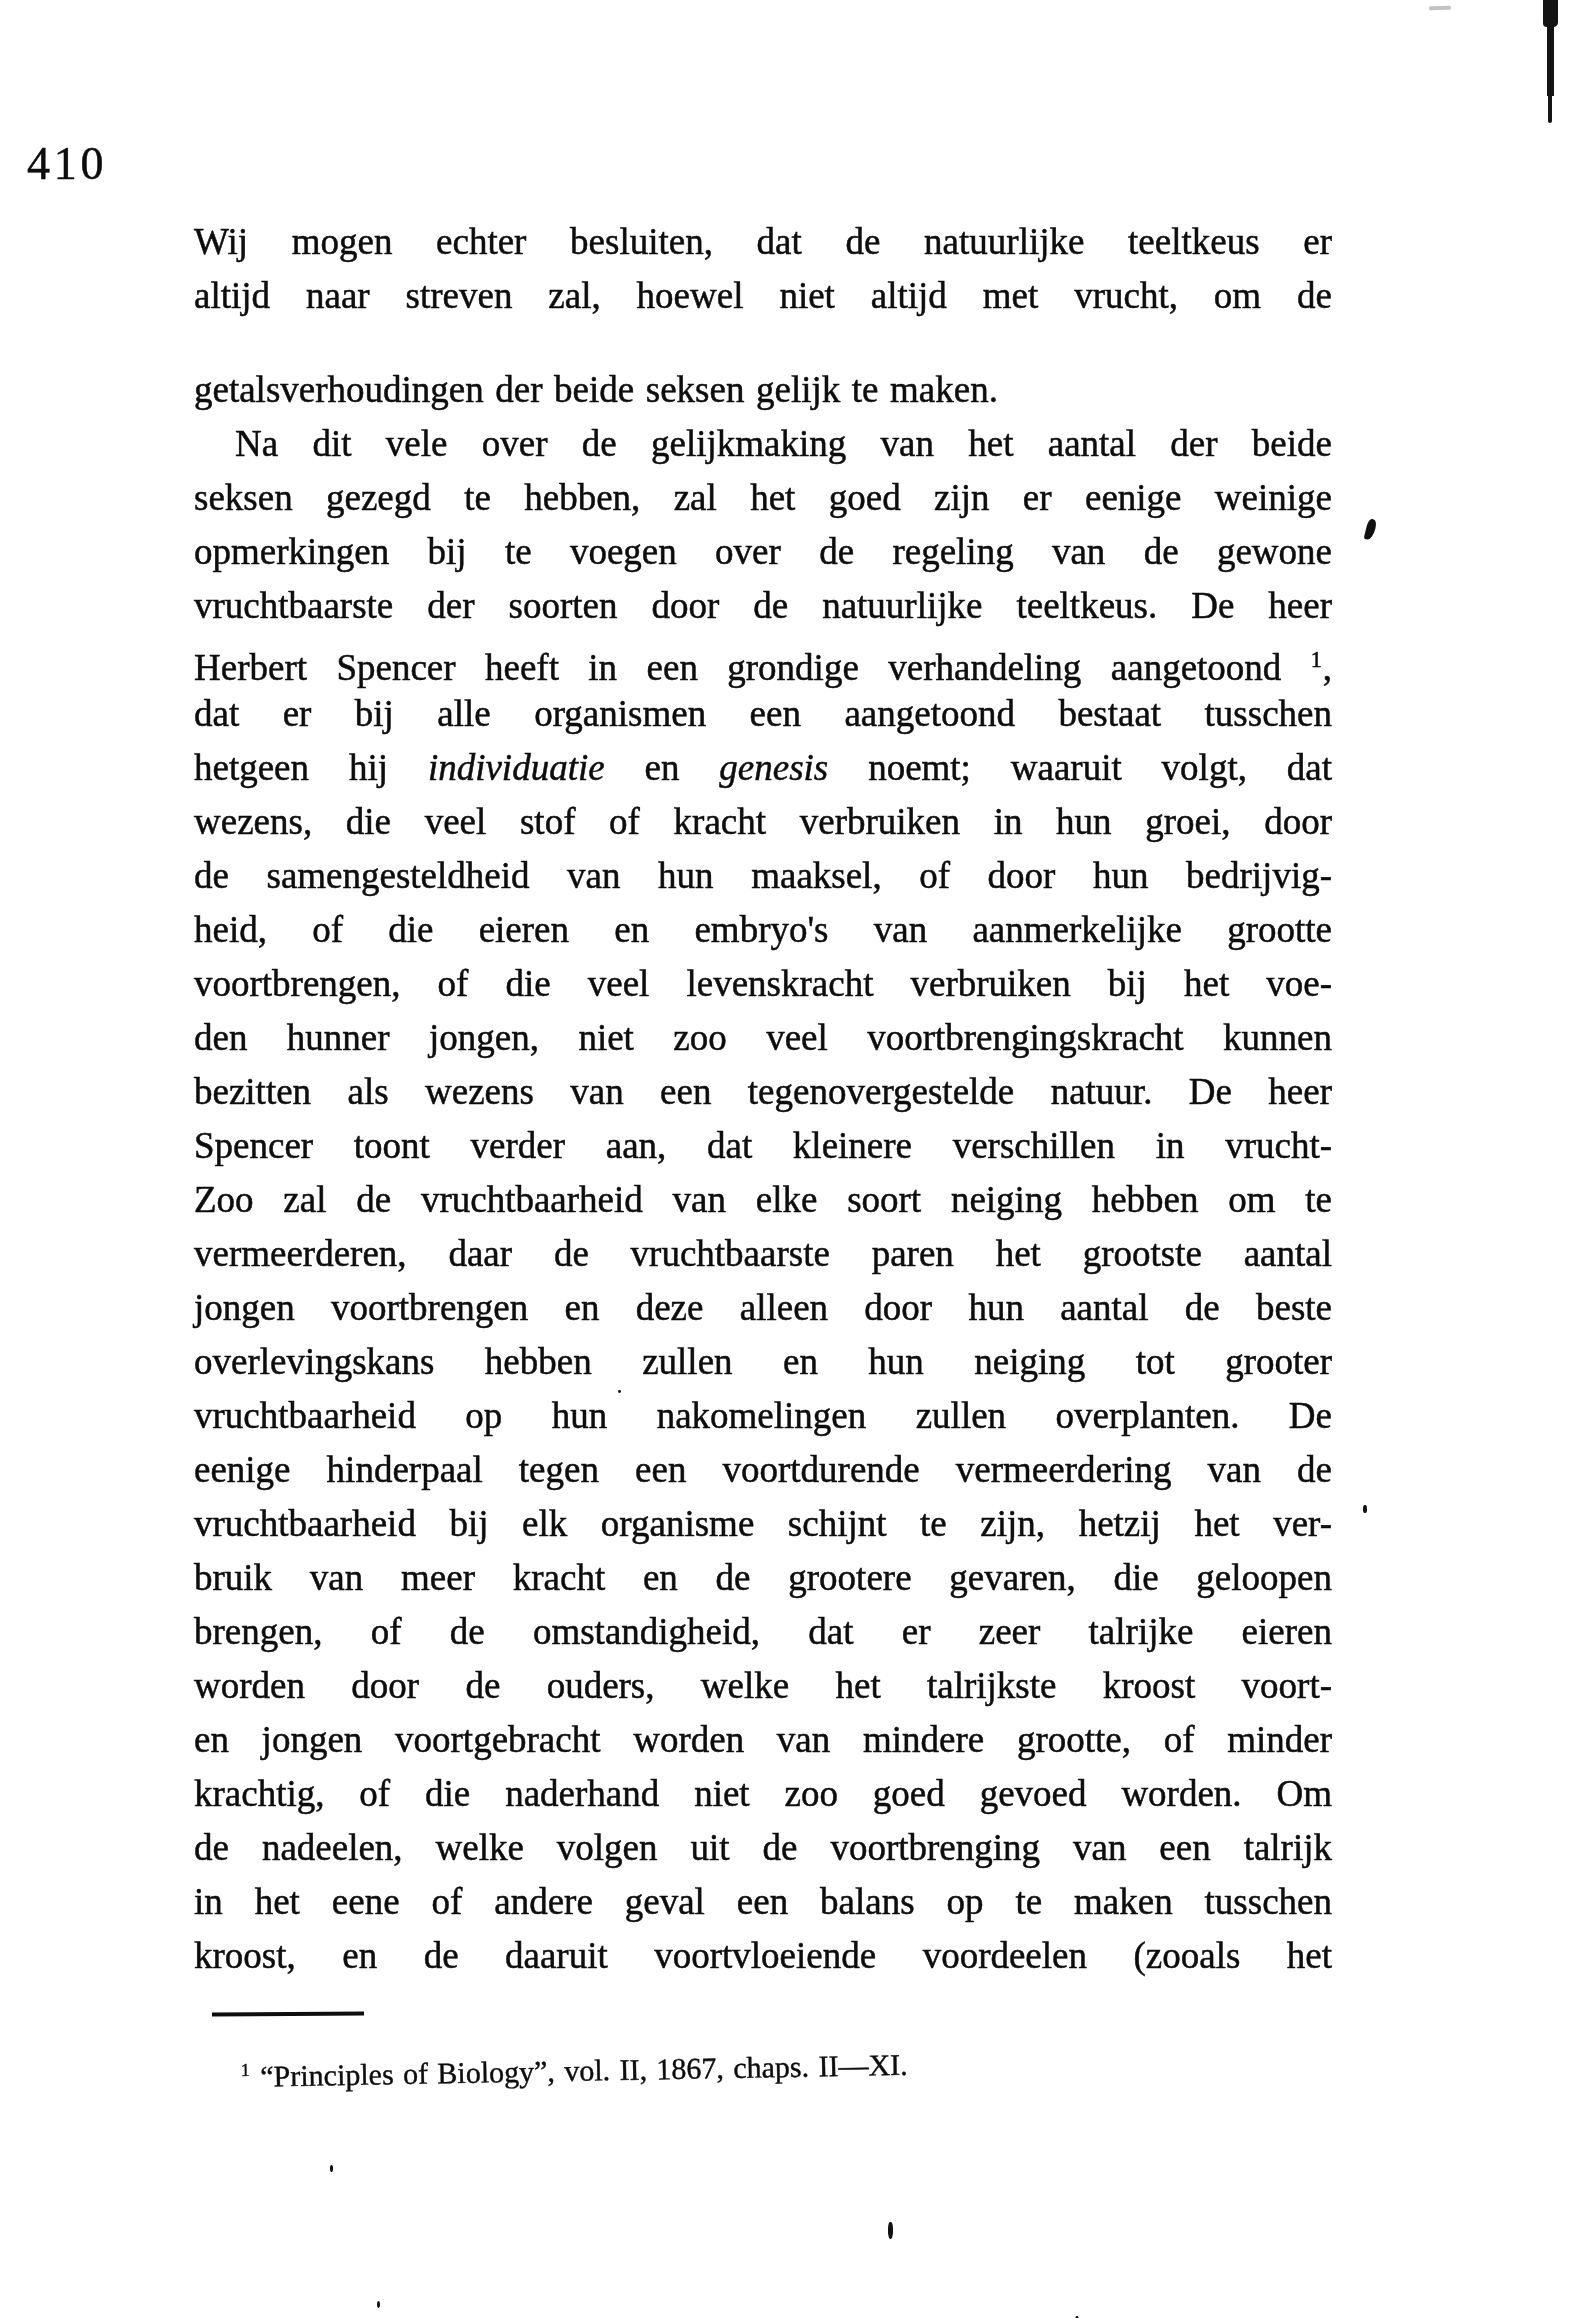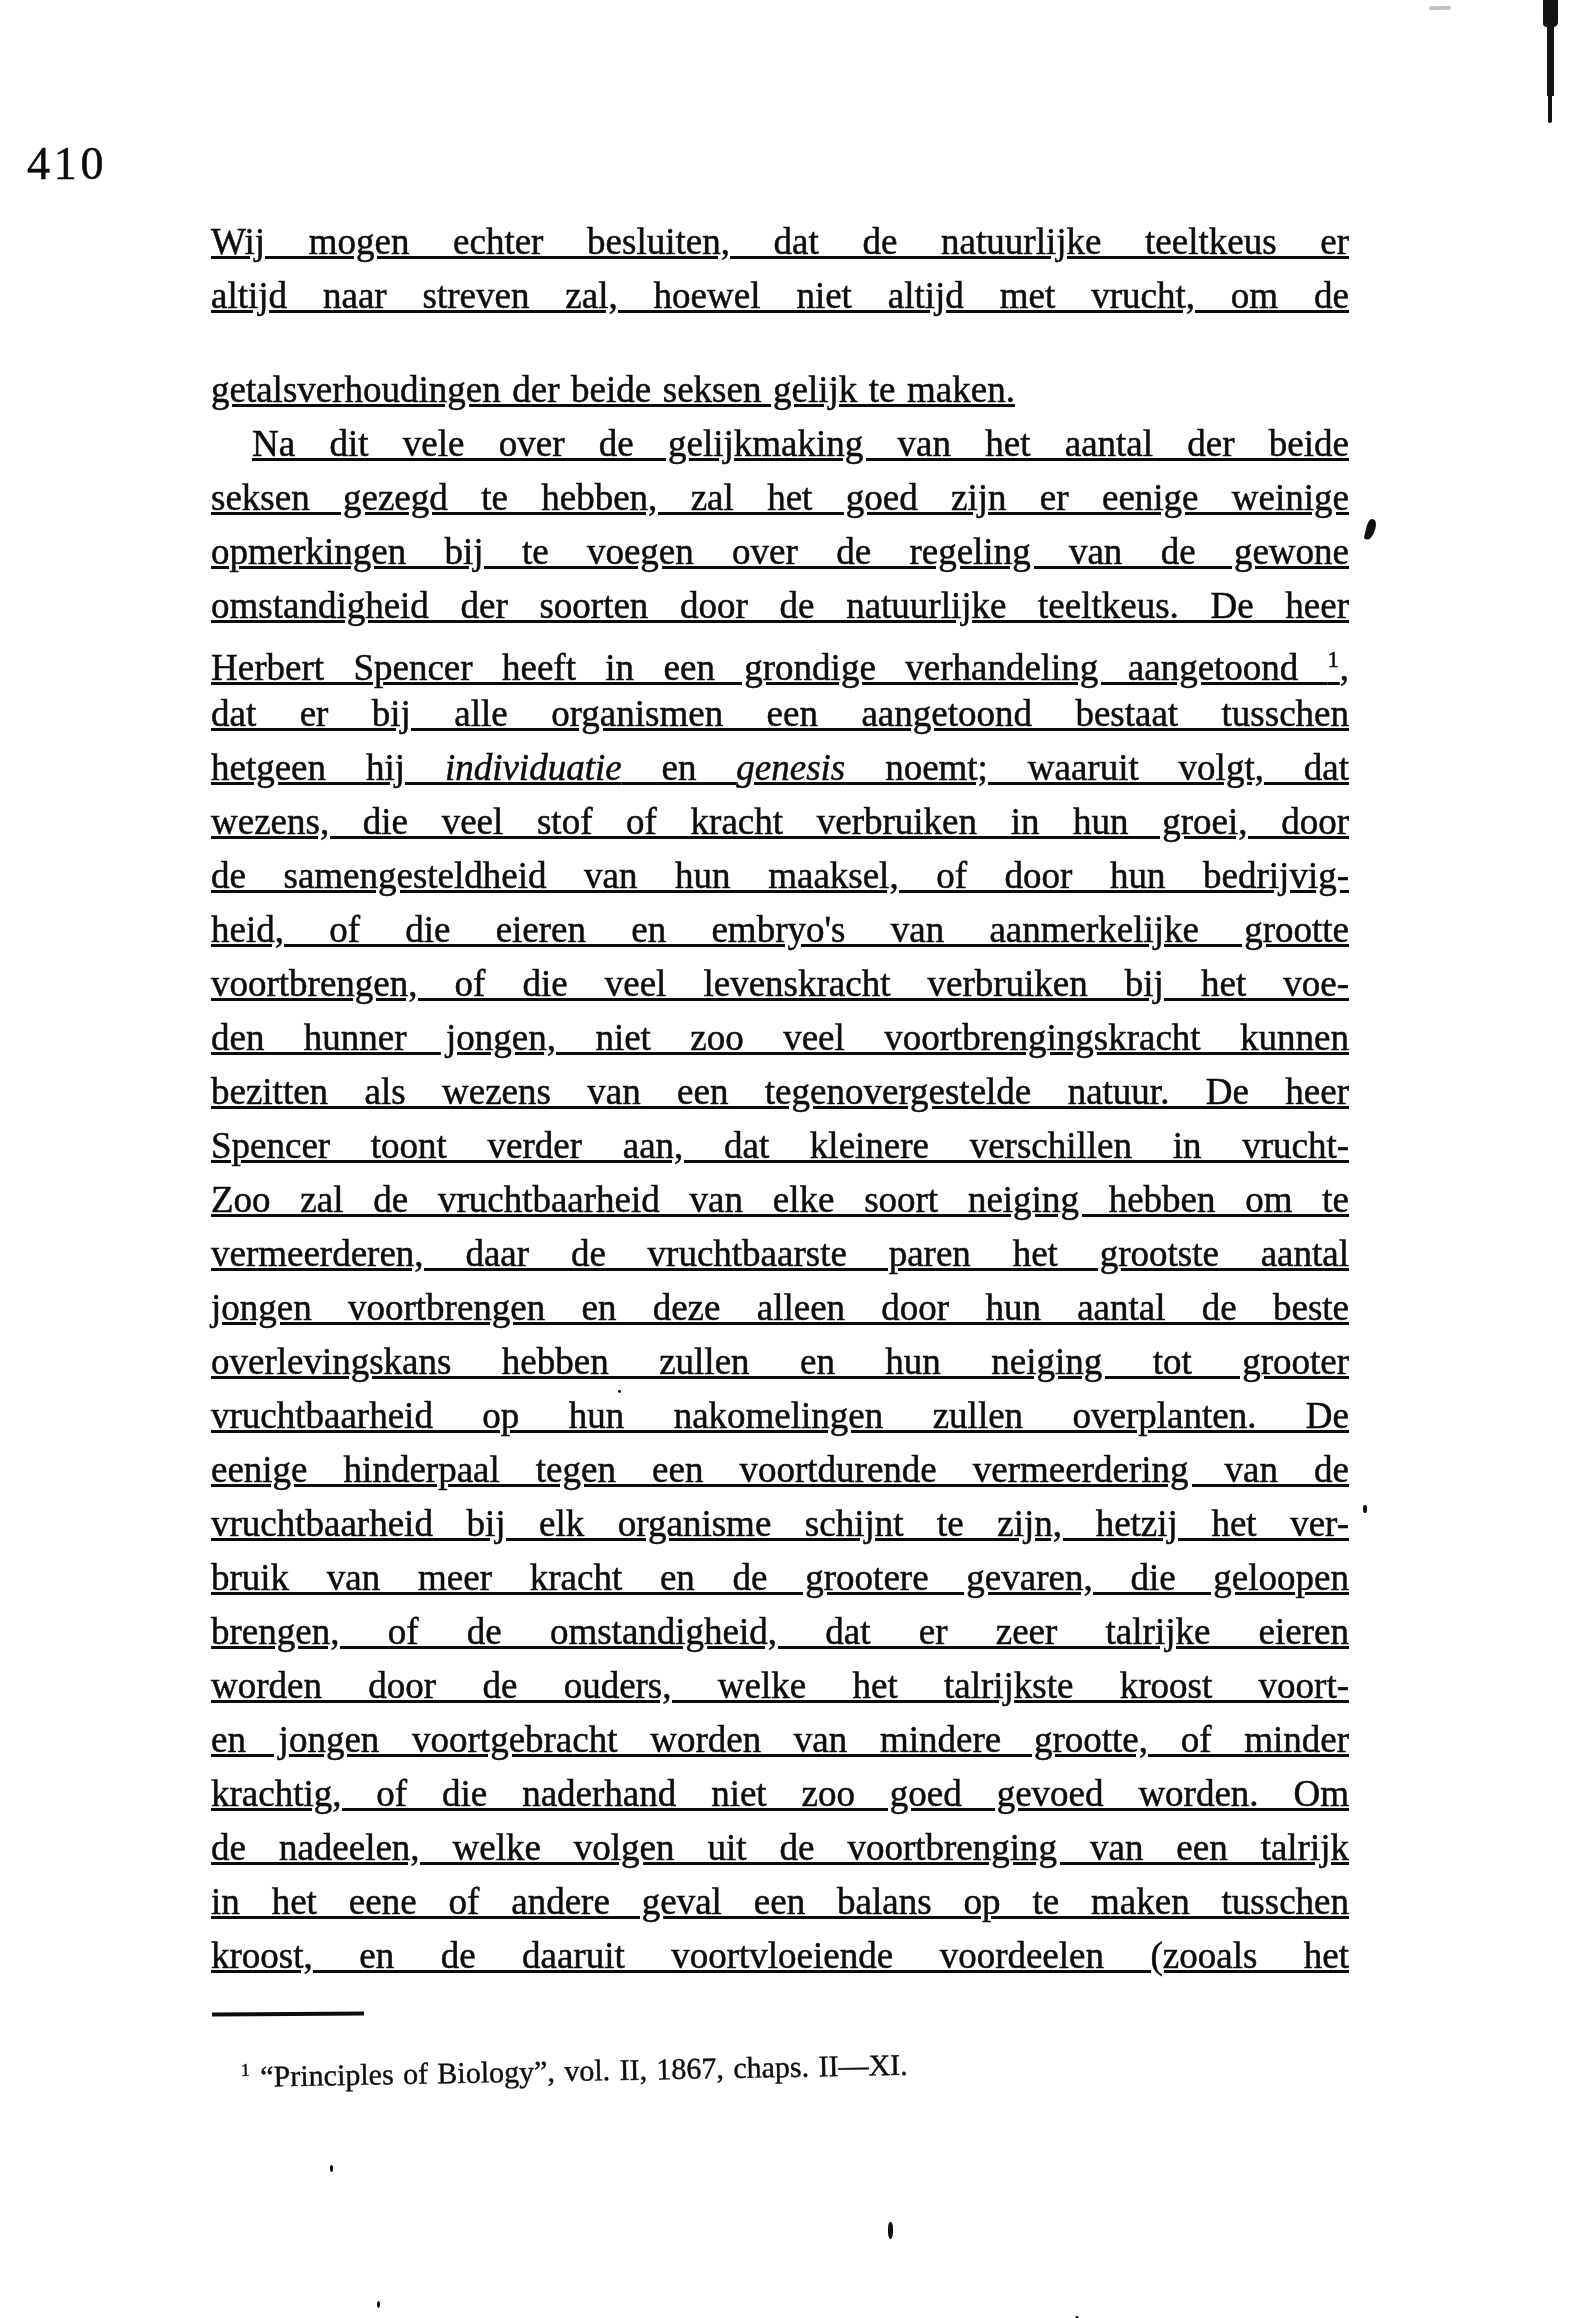--- a/index.html
+++ b/index.html
@@ -22,27 +22,26 @@
     left: 0;
     width: 1558px;
     text-align: left;
     font-size: 46px;
     letter-spacing: 3.7px;
     padding-left: 27px;
   }
 
   .body-text {
     position: absolute;
-    left: 211px;
+    left: 194px;
     top: 215px;
     width: 1138px;
     font-size: 37px;
     line-height: 54px;
     word-spacing: 2.3px;
-    text-decoration: underline;
   }
 
   .line {
     text-align: justify;
     text-align-last: justify;
     height: 54px;
     overflow: visible;
   }
   .line.no-just { text-align-last: left; margin-top: 40px; }
   .line.indent { text-indent: 41px; }
@@ -105,21 +104,21 @@
 
   <div class="pagenum">410</div>
 
   <div class="body-text">
       <div class="line"><span>Wij mogen echter besluiten, dat de natuurlijke teeltkeus er</span></div>
       <div class="line"><span>altijd naar streven zal, hoewel niet altijd met vrucht, om de</span></div>
       <div class="line no-just"><span>getalsverhoudingen der beide seksen gelijk te maken.</span></div>
       <div class="line indent"><span>Na dit vele over de gelijkmaking van het aantal der beide</span></div>
       <div class="line"><span>seksen gezegd te hebben, zal het goed zijn er eenige weinige</span></div>
       <div class="line"><span>opmerkingen bij te voegen over de regeling van de gewone</span></div>
-      <div class="line"><span>omstandigheid der soorten door de natuurlijke teeltkeus. De heer</span></div>
+      <div class="line"><span>vruchtbaarste der soorten door de natuurlijke teeltkeus. De heer</span></div>
       <div class="line"><span>Herbert Spencer heeft in een grondige verhandeling aangetoond </span><span class="sup">1</span><span>,</span></div>
       <div class="line"><span>dat er bij alle organismen een aangetoond bestaat tusschen</span></div>
       <div class="line"><span>hetgeen hij </span><span class="italic">individuatie</span><span> en </span><span class="italic">genesis</span><span> noemt; waaruit volgt, dat</span></div>
       <div class="line"><span>wezens, die veel stof of kracht verbruiken in hun groei, door</span></div>
       <div class="line"><span>de samengesteldheid van hun maaksel, of door hun bedrijvig-</span></div>
       <div class="line"><span>heid, of die eieren en embryo's van aanmerkelijke grootte</span></div>
       <div class="line"><span>voortbrengen, of die veel levenskracht verbruiken bij het voe-</span></div>
       <div class="line"><span>den hunner jongen, niet zoo veel voortbrengingskracht kunnen</span></div>
       <div class="line"><span>bezitten als wezens van een tegenovergestelde natuur. De heer</span></div>
       <div class="line"><span>Spencer toont verder aan, dat kleinere verschillen in vrucht-</span></div>

